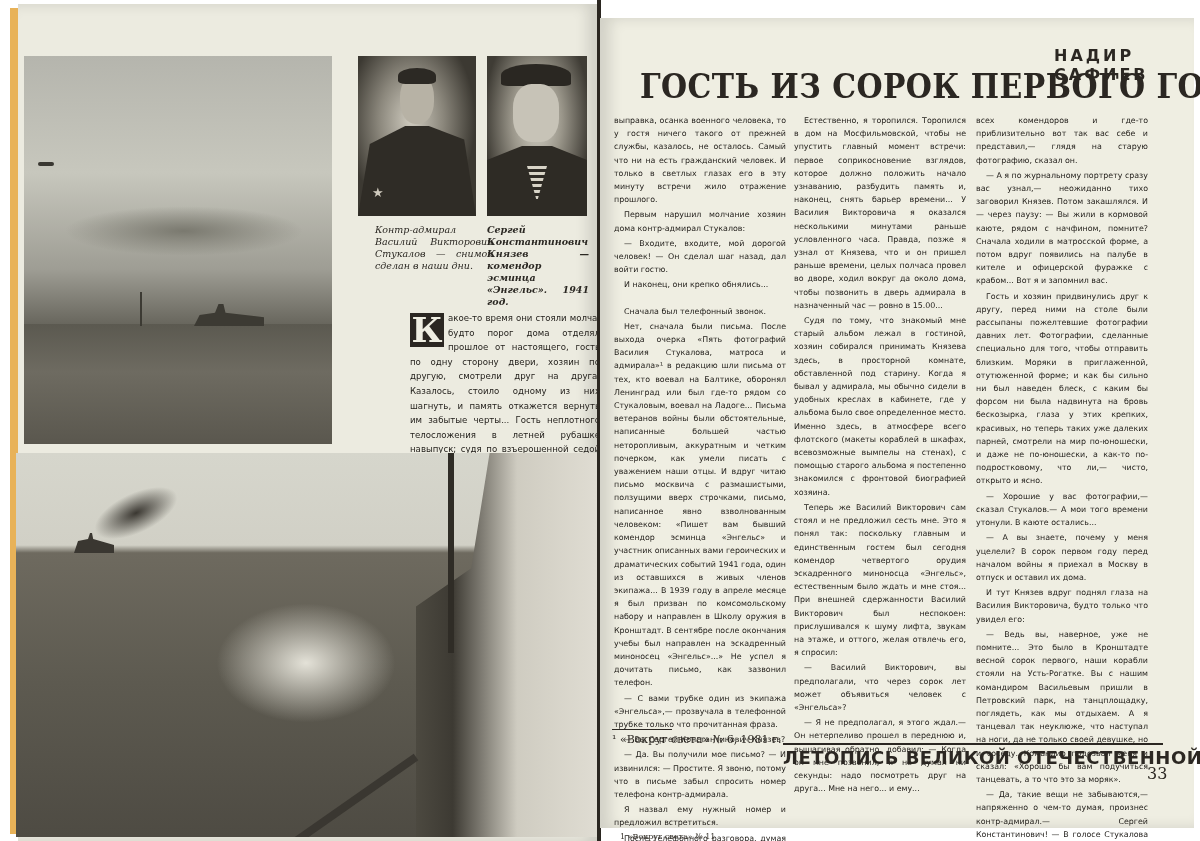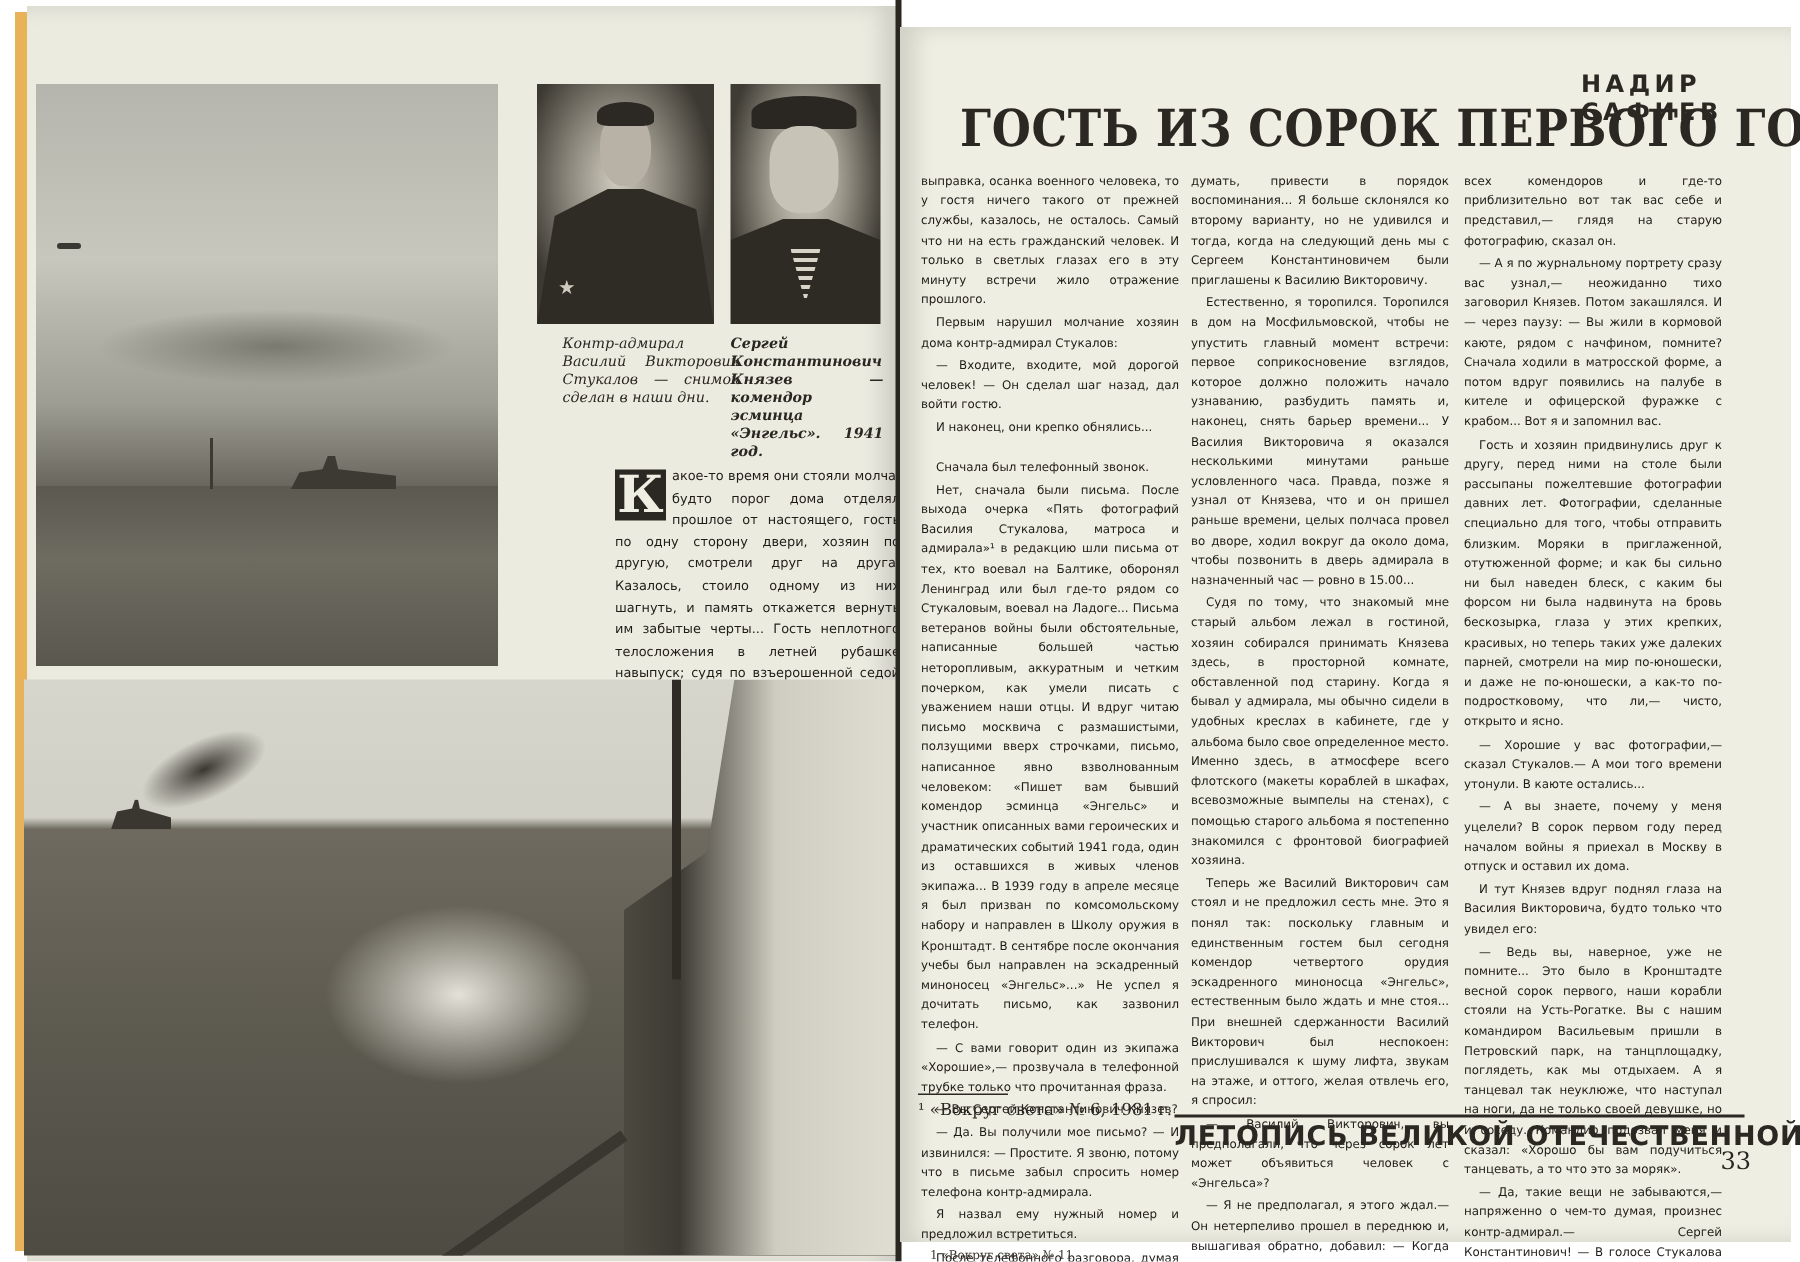--- a/index.html
+++ b/index.html
@@ -96,28 +96,27 @@
   <div class="author">НАДИР САФИЕВ</div>
   <div class="title">ГОСТЬ ИЗ СОРОК ПЕРВОГО ГОДА</div>
 
   <div class="col col1">
       <p class="noindent">выправка, осанка военного человека, то у гостя ничего такого от прежней службы, казалось, не осталось. Самый что ни на есть гражданский человек. И только в светлых глазах его в эту минуту встречи жило отражение прошлого.</p>
       <p>Первым нарушил молчание хозяин дома контр-адмирал Стукалов:</p>
       <p>— Входите, входите, мой дорогой человек! — Он сделал шаг назад, дал войти гостю.</p>
       <p>И наконец, они крепко обнялись...</p>
       <p class="gap">Сначала был телефонный звонок.</p>
       <p>Нет, сначала были письма. После выхода очерка «Пять фотографий Василия Стукалова, матроса и адмирала»¹ в редакцию шли письма от тех, кто воевал на Балтике, оборонял Ленинград или был где-то рядом со Стукаловым, воевал на Ладоге... Письма ветеранов войны были обстоятельные, написанные большей частью неторопливым, аккуратным и четким почерком, как умели писать с уважением наши отцы. И вдруг читаю письмо москвича с размашистыми, ползущими вверх строчками, письмо, написанное явно взволнованным человеком: «Пишет вам бывший комендор эсминца «Энгельс» и участник описанных вами героических и драматических событий 1941 года, один из оставшихся в живых членов экипажа... В 1939 году в апреле месяце я был призван по комсомольскому набору и направлен в Школу оружия в Кронштадт. В сентябре после окончания учебы был направлен на эскадренный миноносец «Энгельс»...» Не успел я дочитать письмо, как зазвонил телефон.</p>
-      <p>— С вами говорит один из экипажа «Хорошие»,— прозвучала в телефонной трубке только что прочитанная фраза.</p>
+      <p>— С вами трубке один из экипажа «Энгельса»,— прозвучала в телефонной трубке только что прочитанная фраза.</p>
       <p>— Вы Сергей Константинович Князев?</p>
       <p>— Да. Вы получили мое письмо? — И извинился: — Простите. Я звоню, потому что в письме забыл спросить номер телефона контр-адмирала.</p>
       <p>Я назвал ему нужный номер и предложил встретиться.</p>
       <p>После телефонного разговора, думая о предстоящей встрече, я решил, что неожиданный звонок может вызвать у Стукалова или мгновенное, сиюминутное желание встретиться с Князевым, или он захочет прежде по-</p>
     </div>
   <div class="col col2">
-      <p class="noindent">думать, привести в порядок воспоминания... Я больше склонялся ко второму варианту, но не удивился и тогда, когда на следующий день мы с Сергеем Константиновичем были приглашены к Василию Викторовичу.</p>
       <p>Естественно, я торопился. Торопился в дом на Мосфильмовской, чтобы не упустить главный момент встречи: первое соприкосновение взглядов, которое должно положить начало узнаванию, разбудить память и, наконец, снять барьер времени... У Василия Викторовича я оказался несколькими минутами раньше условленного часа. Правда, позже я узнал от Князева, что и он пришел раньше времени, целых полчаса провел во дворе, ходил вокруг да около дома, чтобы позвонить в дверь адмирала в назначенный час — ровно в 15.00...</p>
       <p>Судя по тому, что знакомый мне старый альбом лежал в гостиной, хозяин собирался принимать Князева здесь, в просторной комнате, обставленной под старину. Когда я бывал у адмирала, мы обычно сидели в удобных креслах в кабинете, где у альбома было свое определенное место. Именно здесь, в атмосфере всего флотского (макеты кораблей в шкафах, всевозможные вымпелы на стенах), с помощью старого альбома я постепенно знакомился с фронтовой биографией хозяина.</p>
       <p>Теперь же Василий Викторович сам стоял и не предложил сесть мне. Это я понял так: поскольку главным и единственным гостем был сегодня комендор четвертого орудия эскадренного миноносца «Энгельс», естественным было ждать и мне стоя... При внешней сдержанности Василий Викторович был неспокоен: прислушивался к шуму лифта, звукам на этаже, и оттого, желая отвлечь его, я спросил:</p>
       <p>— Василий Викторович, вы предполагали, что через сорок лет может объявиться человек с «Энгельса»?</p>
       <p>— Я не предполагал, я этого ждал.— Он нетерпеливо прошел в переднюю и, вышагивая обратно, добавил: — Когда он мне позвонил, я не думал ни секунды: надо посмотреть друг на друга... Мне на него... и ему...</p>
     </div>
   <div class="col col3">
       <p class="noindent">всех комендоров и где-то приблизительно вот так вас себе и представил,— глядя на старую фотографию, сказал он.</p>
       <p>— А я по журнальному портрету сразу вас узнал,— неожиданно тихо заговорил Князев. Потом закашлялся. И — через паузу: — Вы жили в кормовой каюте, рядом с начфином, помните? Сначала ходили в матросской форме, а потом вдруг появились на палубе в кителе и офицерской фуражке с крабом... Вот я и запомнил вас.</p>
       <p>Гость и хозяин придвинулись друг к другу, перед ними на столе были рассыпаны пожелтевшие фотографии давних лет. Фотографии, сделанные специально для того, чтобы отправить близким. Моряки в приглаженной, отутюженной форме; и как бы сильно ни был наведен блеск, с каким бы форсом ни была надвинута на бровь бескозырка, глаза у этих крепких, красивых, но теперь таких уже далеких парней, смотрели на мир по-юношески, и даже не по-юношески, а как-то по-подростковому, что ли,— чисто, открыто и ясно.</p>

